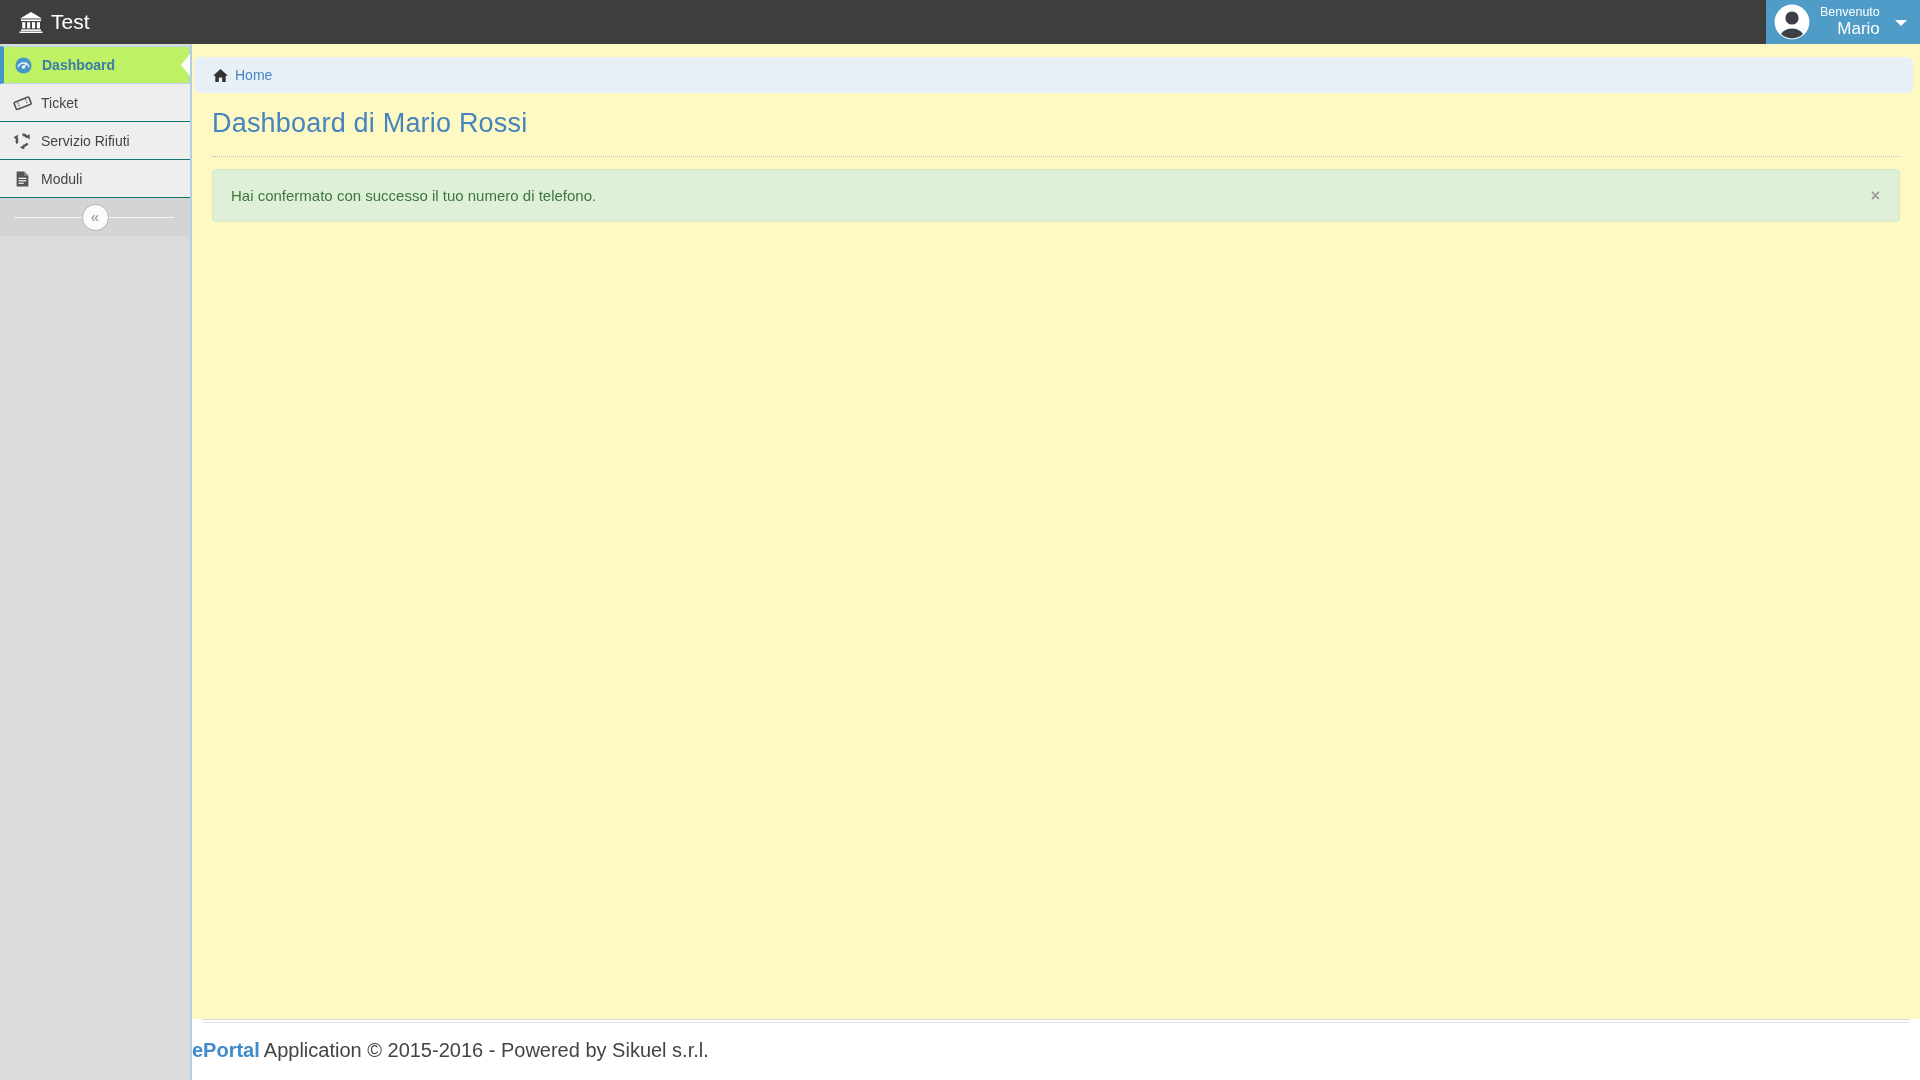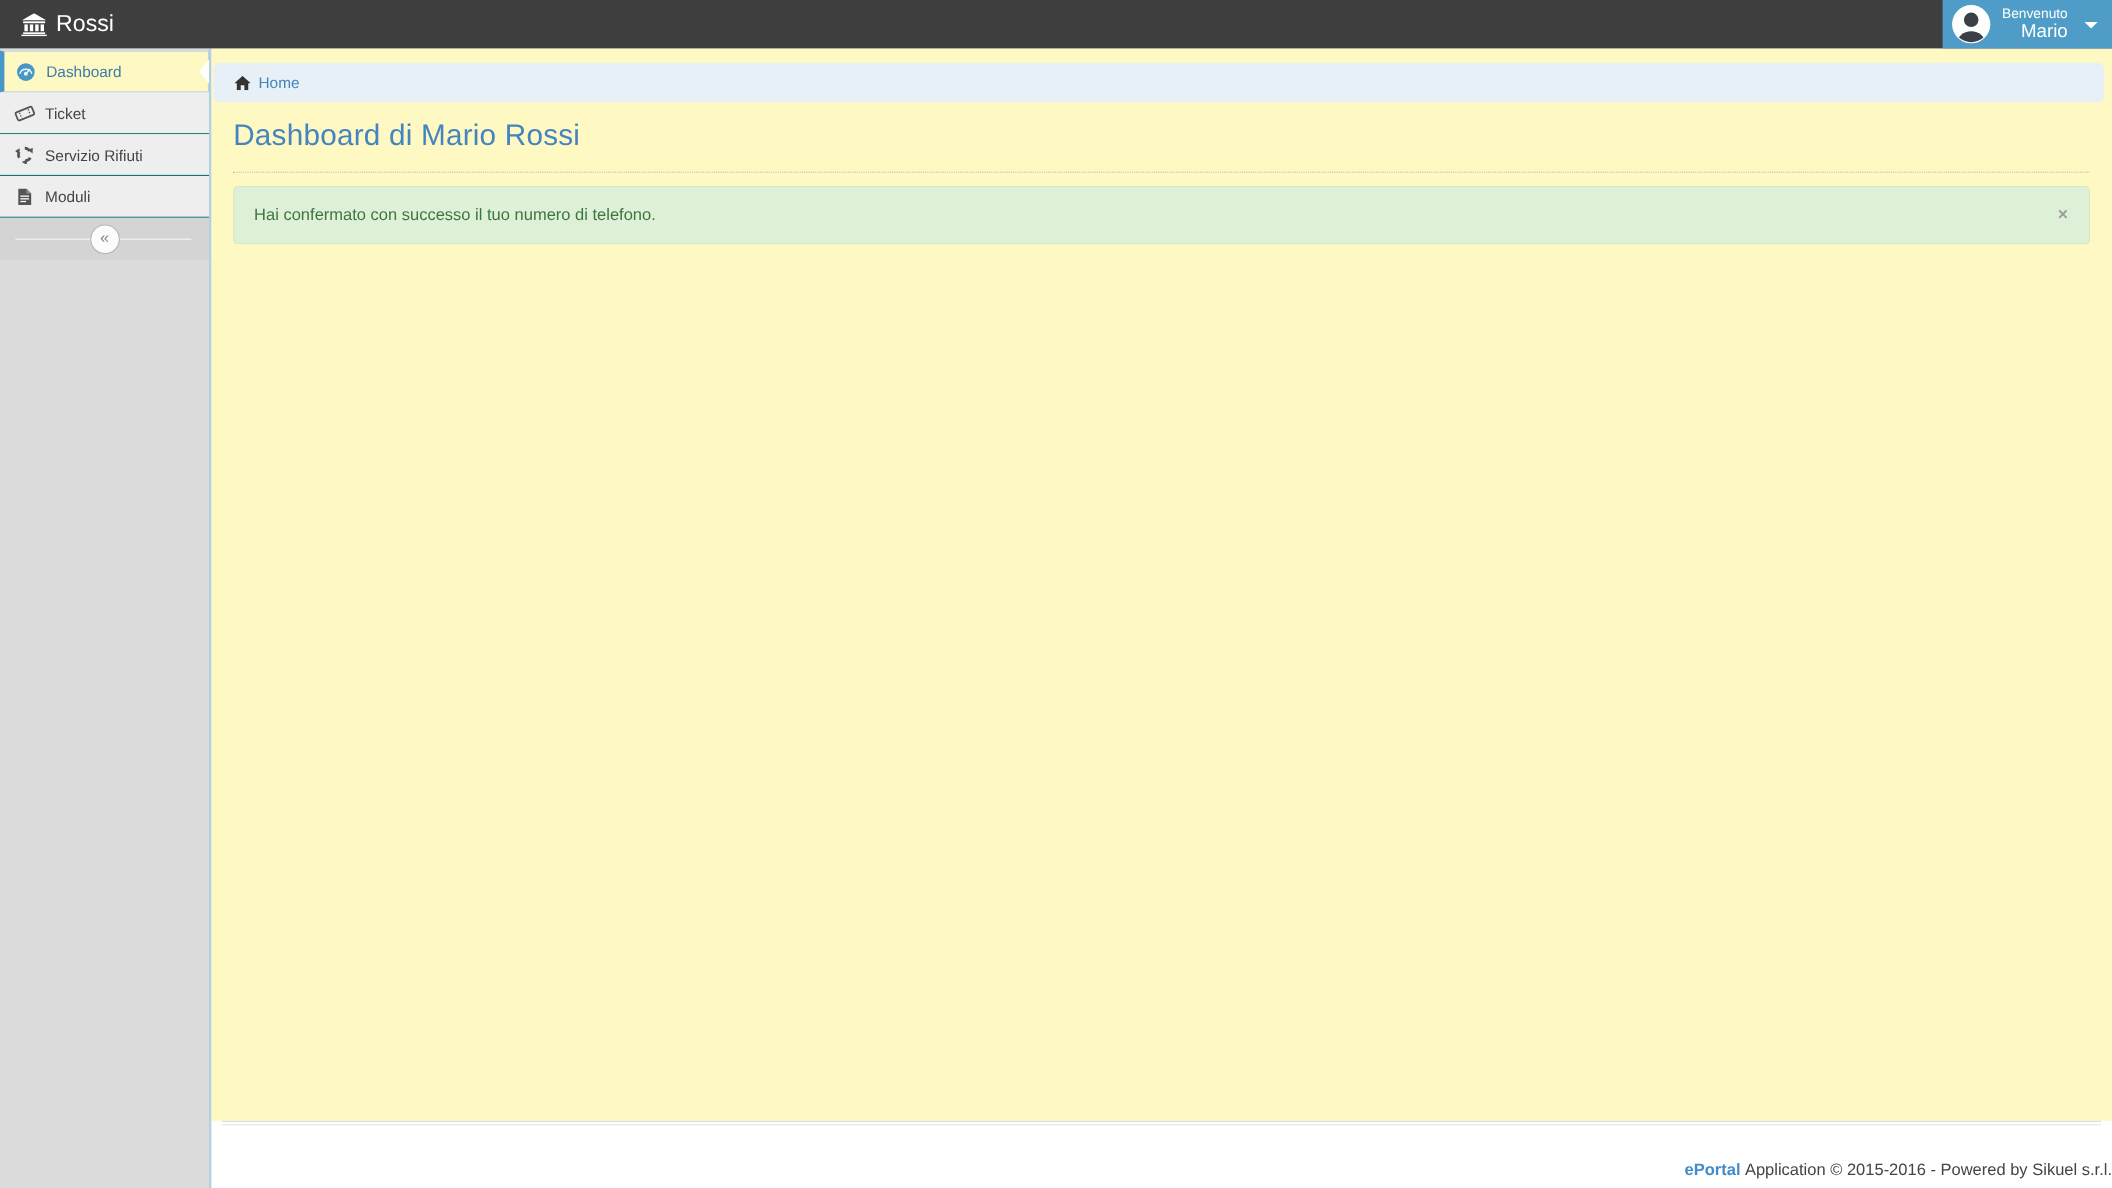--- a/index.html
+++ b/index.html
@@ -47,24 +47,24 @@
     position:relative; height:38px;
     display:flex; align-items:center;
     background:#eeeeee; border-bottom:1px solid #0f766e;
     color:#444; font-size:14px; cursor:pointer;
   }
   .menu-item .mi-icon {
     width:22px; margin:0 8px 0 11px;
     display:flex; align-items:center; justify-content:center; flex:0 0 auto;
   }
   .menu-item.active {
-    background:#fef9c3;
+    background:#bef264;
     border:1px solid #b9d3e6;
     border-left:4px solid #4796c8;
-    color:#3b7cab; font-weight:normal;text-align:center;
+    color:#3b7cab; font-weight:bold;text-align:center;
   }
   .menu-item.active .mi-icon { margin-left:8px; }
   .menu-item.active::after {      
     content:""; position:absolute; right:-1px; top:50%;
     transform:translateY(-50%);
     width:0; height:0;
     border-top:11px solid transparent;
     border-bottom:11px solid transparent;
     border-right:9px solid #ffffff;
   }
@@ -120,22 +120,22 @@
 
   
   .main-footer {
     position:absolute; left:0; right:0; bottom:0; height:61px; background:#fff;
   }
   .footer-divider {
     position:absolute; top:0; left:10px; right:10px; height:4px;
     border-top:1px solid #dcdcdc; border-bottom:1px solid #e5e5e5;
   }
   .footer-text {
-    position:absolute; top:36px; left:0; right:0;
-    text-align:right; font-size:15px; color:#444;
+    position:absolute; top:20px; left:0; right:0;
+    text-align:left; font-size:20px; color:#444;
   }
   .footer-text .footer-brand { color:#428bca; font-weight:bold; cursor:pointer; }
   .footer-text .footer-rest { margin-left:4px; }
 </style>
 </head>
 <body>
 
 <header class="navbar">
   <div class="brand">
     <span style="display:flex;">
@@ -145,21 +145,21 @@
           <rect x="2" y="7.4" width="20" height="1.7"></rect>
           <rect x="3.2" y="10.2" width="3.1" height="6.2"></rect>
           <rect x="8.1" y="10.2" width="3.1" height="6.2"></rect>
           <rect x="13" y="10.2" width="3.1" height="6.2"></rect>
           <rect x="17.9" y="10.2" width="3.1" height="6.2"></rect>
           <rect x="2" y="17.4" width="20" height="1.5"></rect>
           <rect x="0.5" y="19.5" width="23" height="1.5"></rect>
         </g>
       </svg>
     </span>
-    <span>Rossi</span>
+    <span>Test</span>
   </div>
 
   <div class="user-chip">
     <span class="avatar">
       <svg width="36" height="36" viewBox="0 0 36 36">
         <defs>
             <clipPath id="avc">
               <circle cx="18" cy="18" r="16.4"></circle>
             </clipPath>
           </defs>

